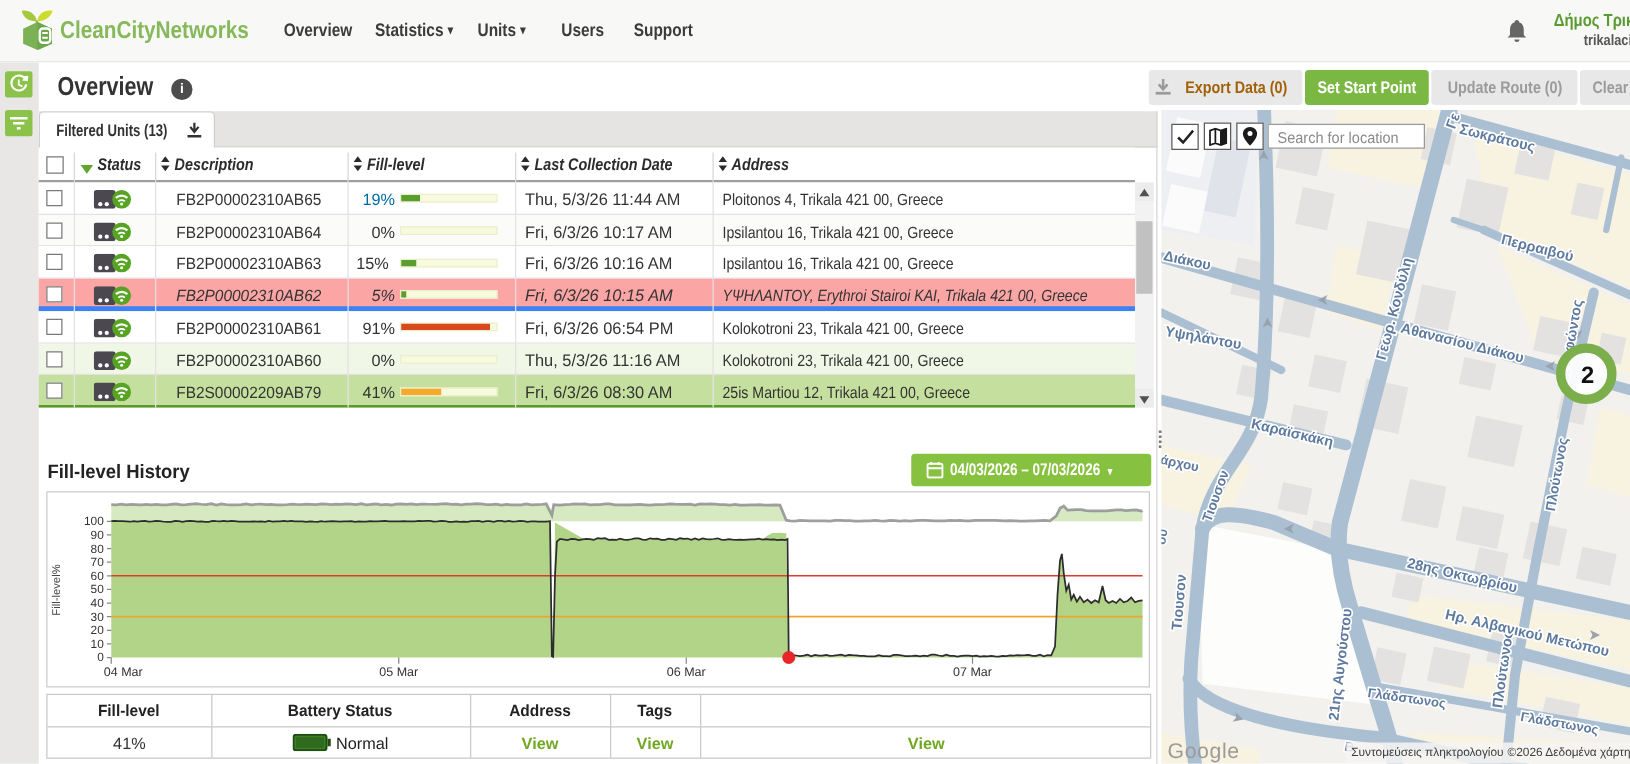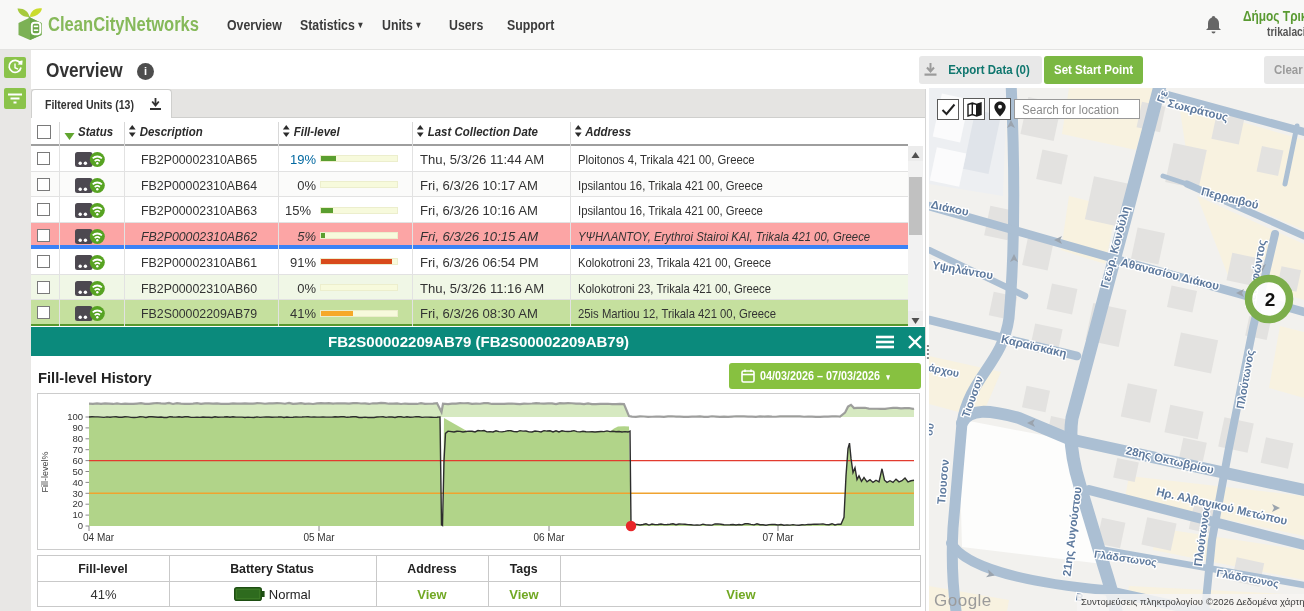--- a/index.html
+++ b/index.html
@@ -32,27 +32,28 @@
    <path d="M8.5 1 C9.6 1 10.3 1.8 10.3 2.8 C12.8 3.6 14 5.8 14 8.5 L14 13 L16 15 L1 15 L3 13 L3 8.5 C3 5.8 4.2 3.6 6.7 2.8 C6.7 1.8 7.4 1 8.5 1 Z" fill="#666"></path>
    <path d="M6.5 16.5 A2 2 0 0 0 10.5 16.5 Z" fill="#666"></path>
  </svg>
  <div class="abs sx" style="left:1243px;top:8px;font-size:14px;font-weight:bold;color:#599a31;">Δήμος Τρικάλων</div>
  <div class="abs sx" style="left:1267px;top:25px;font-size:12px;font-weight:bold;color:#555;">trikalacity</div>
 </div>
 
 <div class="abs" style="left:0;top:50px;width:1304px;height:39px;background:#fff;"></div>
 <div class="abs sx" style="left:46px;top:58px;font-size:21px;font-weight:bold;color:#333;transform:scaleX(0.82);">Overview</div>
 <div class="abs" style="left:137px;top:63px;width:17px;height:17px;border-radius:50%;background:#4d4d4d;color:#fff;font-size:11px;font-weight:bold;text-align:center;line-height:17px;">i</div>
-<div class="abs" style="left:919px;top:56px;width:123px;height:28px;background:#e8e8e8;border-radius:3px;color:#0f766e;font-size:13.5px;font-weight:bold;line-height:28px;text-align:center;">
+<div class="abs" style="left:919px;top:56px;width:123px;height:28px;background:#e8e8e8;border-radius:3px;color:#a16207;font-size:13.5px;font-weight:bold;line-height:28px;text-align:center;">
   <svg style="position:relative;top:2px;" width="13" height="13" viewBox="0 0 13 13">
         <path d="M6.5 0 L6.5 7 M3 4.5 L6.5 8.5 L10 4.5" stroke="#9b9b9b" stroke-width="2" fill="none"></path>
         <rect x="0.5" y="10.5" width="12" height="2.2" fill="#9b9b9b"></rect>
       </svg>
   <span class="sc">Export Data (0)</span></div>
 <div class="abs" style="left:1044px;top:56px;width:99px;height:28px;background:#7bb843;border-radius:3px;color:#fff;font-size:13.5px;font-weight:bold;line-height:28px;text-align:center;"><span class="sc">Set Start Point</span></div>
+<div class="abs" style="left:1145px;top:56px;width:117px;height:28px;background:#e8e8e8;border-radius:3px;color:#9b9b9b;font-size:13.5px;font-weight:bold;line-height:28px;text-align:center;"><span class="sc">Update Route (0)</span></div>
 <div class="abs" style="left:1264px;top:56px;width:60px;height:28px;background:#e8e8e8;border-radius:3px;color:#9b9b9b;font-size:13.5px;font-weight:bold;line-height:28px;padding-left:10px;"><span class="sc" style="transform-origin:0 50%;">Clear Rou</span></div>
 
 <div class="abs" style="left:0;top:50px;width:31px;height:561px;background:#e8e7e5;"></div>
 <div class="abs" style="left:4px;top:57px;width:22px;height:21px;background:#8bc34a;border-radius:2px;">
  <svg width="22" height="21" viewBox="0 0 22 21">
         <g stroke="#fff" stroke-width="1.7" fill="none">
  <path d="M16.2 6.2 A6 6 0 1 0 17 10.5"></path>
           <path d="M11 6.5 L11 10.7 L14 12.2" stroke-width="1.4"></path>
  <path d="M17.5 3.5 L17.8 7.8 L13.6 7.4" stroke-width="0" fill="#fff"></path>
         </g>
@@ -278,36 +279,20 @@
 <div class="abs" style="left:908px;top:146px;width:15px;height:180px;background:#f2f2f2;">
  <div class="abs" style="left:0;top:0;width:15px;height:15px;background:#ececec;text-align:center;"><svg width="9" height="9" viewBox="0 0 9 9" style="margin-top:3px;">
           <path d="M4.5 1 L8.5 7 L0.5 7 Z" fill="#505050"></path>
         </svg></div>
  <div class="abs" style="left:0;top:165px;width:15px;height:15px;background:#ececec;text-align:center;"><svg width="9" height="9" viewBox="0 0 9 9" style="margin-top:3px;">
           <path d="M4.5 8 L8.5 2 L0.5 2 Z" fill="#505050"></path>
         </svg></div>
  <div class="abs" style="left:1px;top:31px;width:13px;height:58px;background:#c1c1c1;"></div>
 </div>
 
-<div class="abs" style="left:31px;top:327px;width:895px;height:29px;background:#0b8a7c;">
- <div class="abs" style="left:0;top:6px;width:895px;text-align:center;font-size:15px;font-weight:bold;color:#fff;">FB2S00002209AB79 (FB2S00002209AB79)</div>
- <svg class="abs" style="left:845px;top:8px;" width="18" height="14" viewBox="0 0 18 14">
-        <g stroke="#fff" stroke-width="2.6">
-          <line x1="0" y1="2" x2="18" y2="2"></line>
-          <line x1="0" y1="7" x2="18" y2="7"></line>
-          <line x1="0" y1="12" x2="18" y2="12"></line>
-        </g>
-      </svg>
- <svg class="abs" style="left:877px;top:8px;" width="14" height="14" viewBox="0 0 14 14">
-        <g stroke="#fff" stroke-width="2.4">
-          <line x1="1" y1="1" x2="13" y2="13"></line>
-          <line x1="13" y1="1" x2="1" y2="13"></line>
-        </g>
-      </svg>
-</div>
 <div class="abs" style="left:926.5px;top:344px;width:5px;height:16px;color:#777;font-size:8px;line-height:4px;letter-spacing:-1px;">••<br>••<br>••<br>••</div>
 
 <div class="abs sx" style="left:38px;top:369px;font-size:15.5px;font-weight:bold;color:#222;transform:scaleX(0.95);">Fill-level History</div>
 <div class="abs" style="left:729px;top:363px;width:192px;height:26px;background:#87c140;border-radius:3px;">
  <svg class="abs" style="left:12px;top:6px;" width="14" height="14" viewBox="0 0 14 14">
         <rect x="1" y="2" width="12" height="11" rx="1.5" fill="none" stroke="#fff" stroke-width="1.6"></rect>
         <line x1="1" y1="5.5" x2="13" y2="5.5" stroke="#fff" stroke-width="1.6"></line>
         <line x1="4" y1="0.5" x2="4" y2="3" stroke="#fff" stroke-width="1.5"></line>
         <line x1="10" y1="0.5" x2="10" y2="3" stroke="#fff" stroke-width="1.5"></line>
       </svg>

